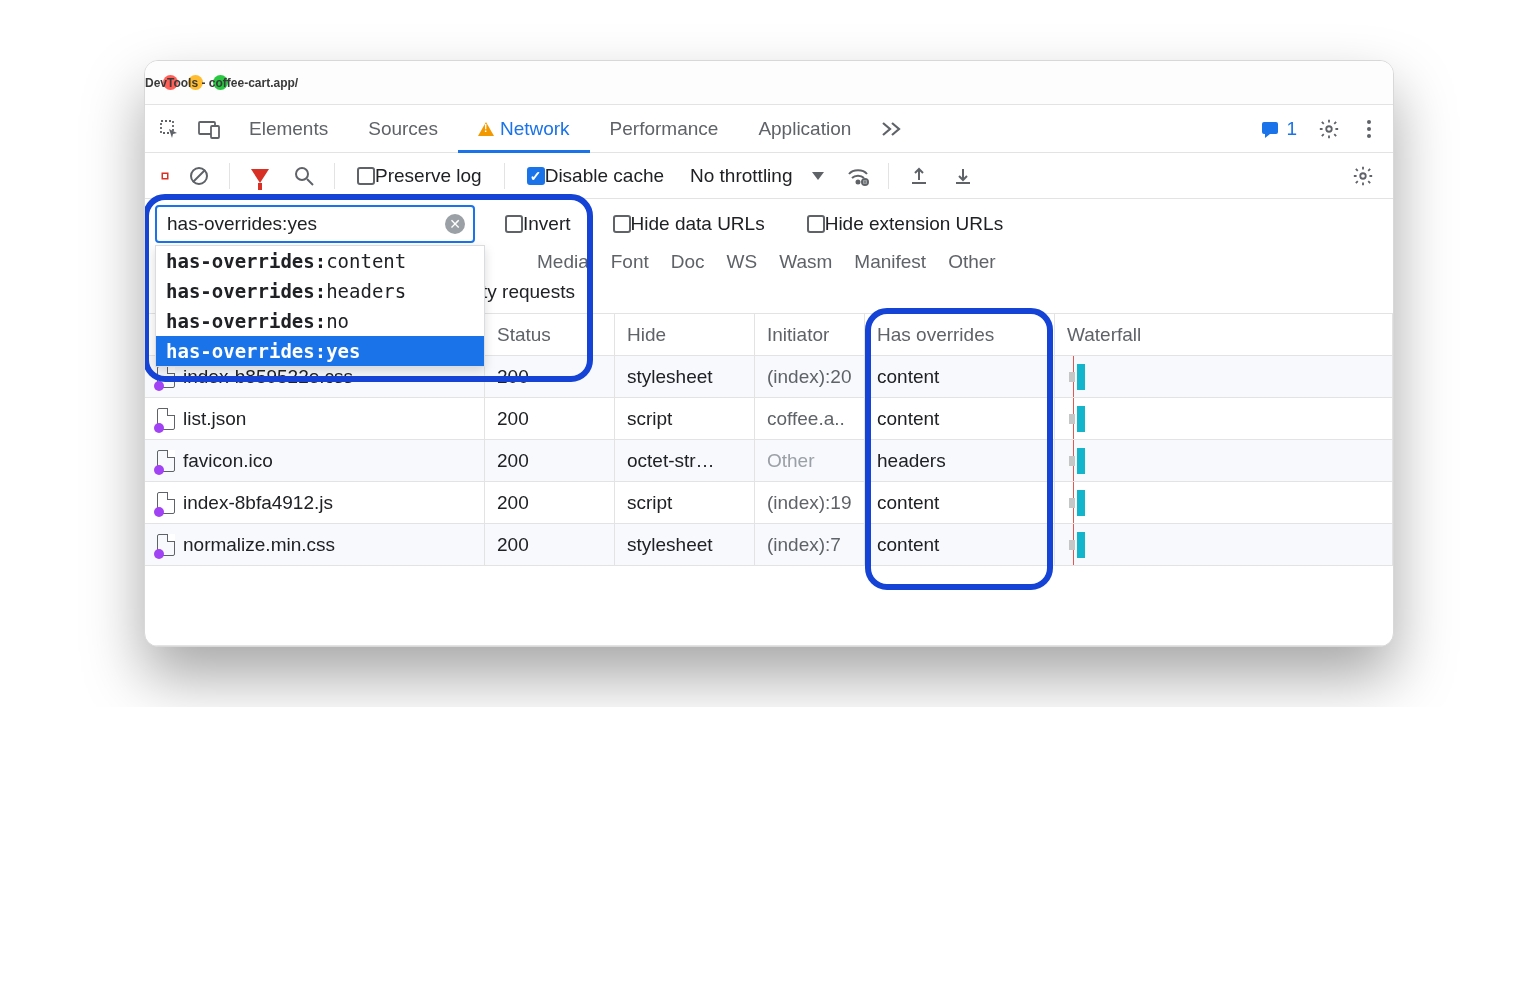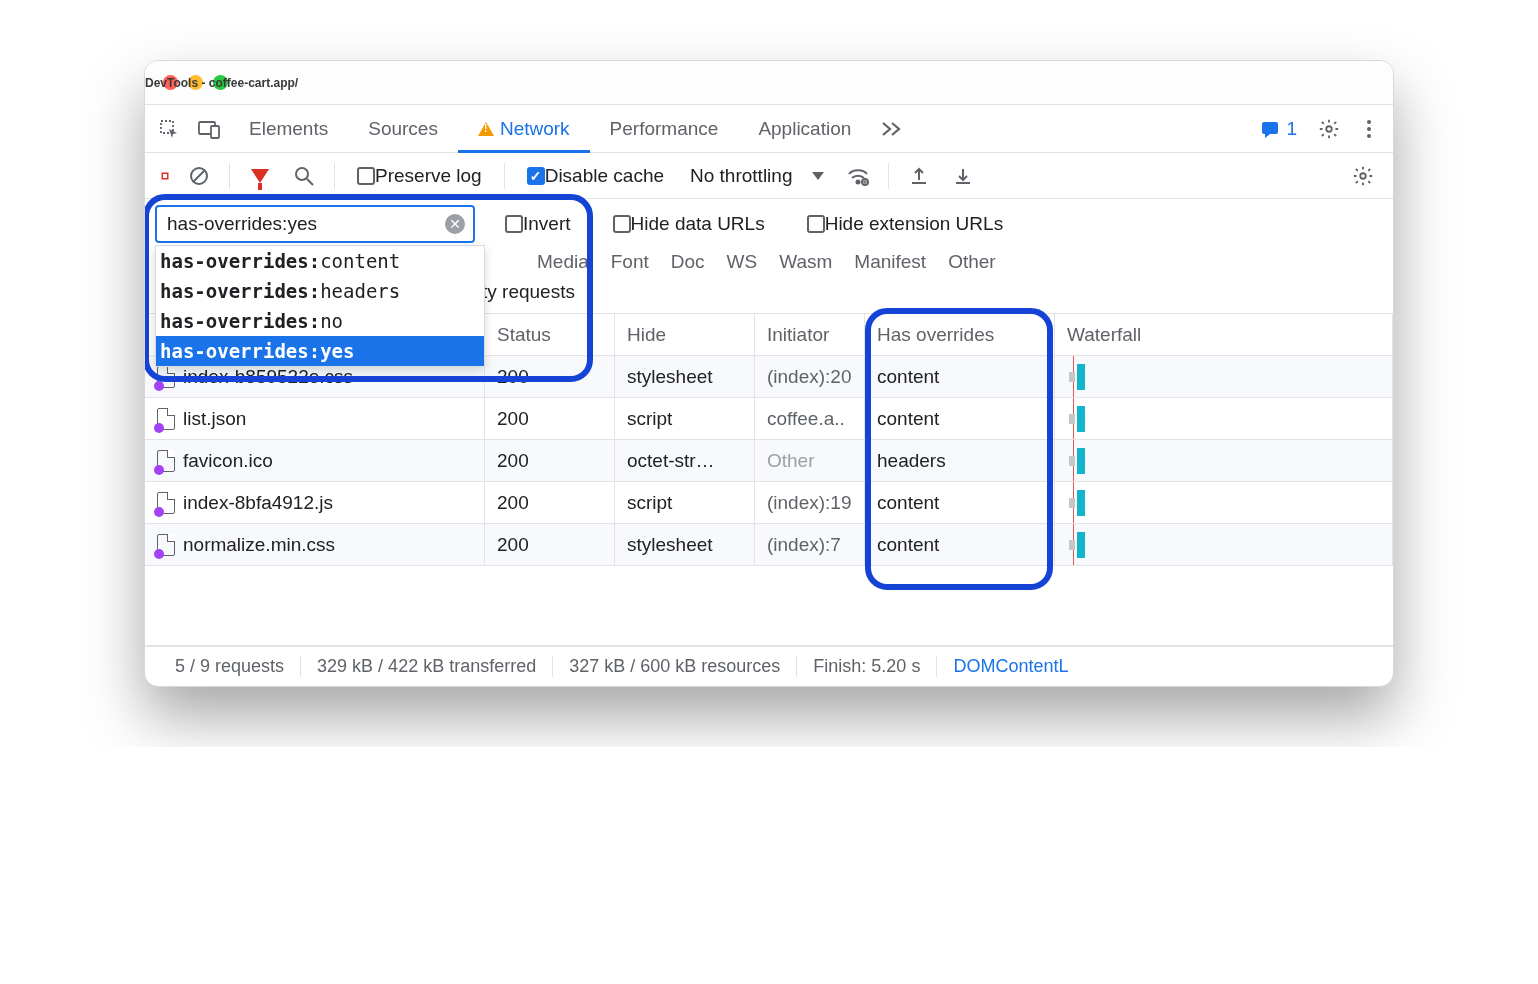--- a/index.html
+++ b/index.html
@@ -116,21 +116,21 @@
   .clear-x {
     width: 20px; height: 20px; border-radius: 50%; background: #9aa0a6; color: #fff;
     display: flex; align-items: center; justify-content: center; font-size: 14px; cursor: pointer;
   }
   
   .dropdown {
     position: absolute; top: 46px; left: 10px; width: 330px; background: #fff;
     border: 1px solid #dadce0; box-shadow: 0 4px 10px rgba(0,0,0,0.15); z-index: 5;
     font-family: ui-monospace, Menlo, monospace; font-size: 19px;
   }
-  .dropdown div { padding: 4px 4px; cursor: pointer; }
+  .dropdown div { padding: 4px 10px; cursor: pointer; }
   .dropdown div.sel { background: #1a73e8; color: #fff; font-weight: 600; }
   .dropdown div b { font-weight: 700; }
 
   
   .typefilters { display: flex; align-items: center; padding: 2px 10px 6px; gap: 22px; flex-wrap: wrap; }
   .typefilters .tf { color: #5f6368; cursor: pointer; }
 
   
   .row3 { display: flex; align-items: center; padding: 2px 10px 10px; gap: 24px; border-bottom: 1px solid #e3e3e3; }
 
@@ -461,23 +461,16 @@
           <span class="wf-line"></span>
           <span class="wf-grey" style="left:14px"></span>
           <span class="wf-bar" style="left:22px"></span>
         </div>
       </div>
     <div class="empty"></div>
 
     <div class="hl" style="top:-6px; left:720px; width:188px; height:282px;"></div>
   </div>
 
-  <div class="statusbar">
-    <span>5 / 9 requests</span>
-    <span>329 kB / 422 kB transferred</span>
-    <span>327 kB / 600 kB resources</span>
-    <span>Finish: 5.20 s</span>
-    <span class="domc">DOMContentL</span>
-  </div>
 
   <div class="hl" style="top:133px; left:-2px; width:450px; height:188px;"></div>
 
 </div>
 
 </body></html>

